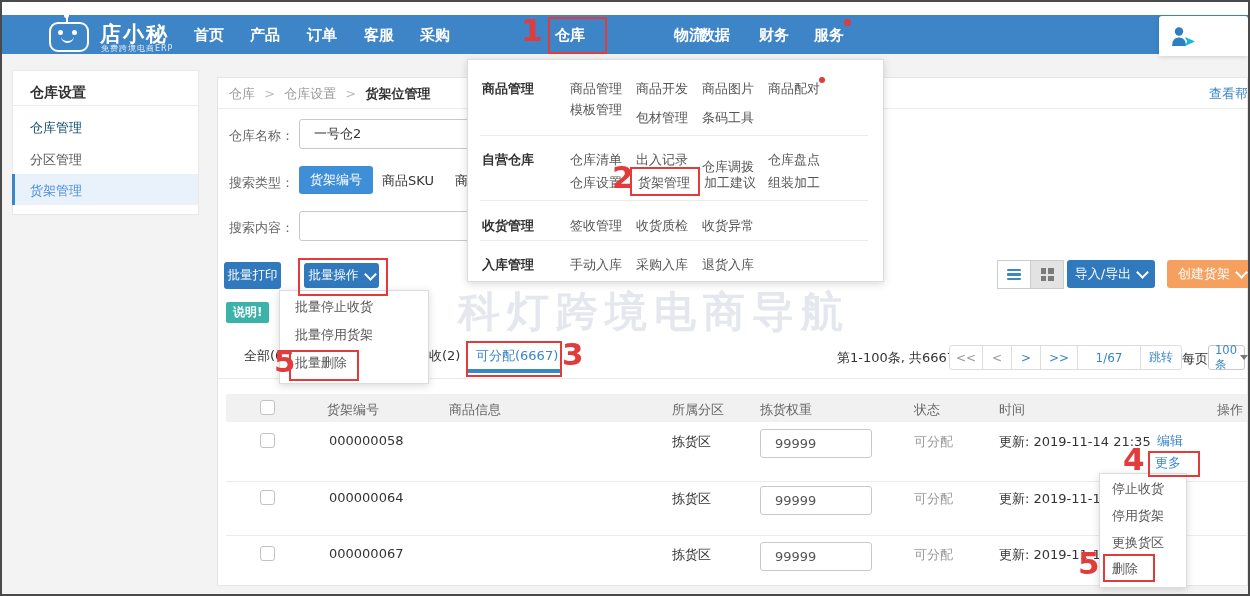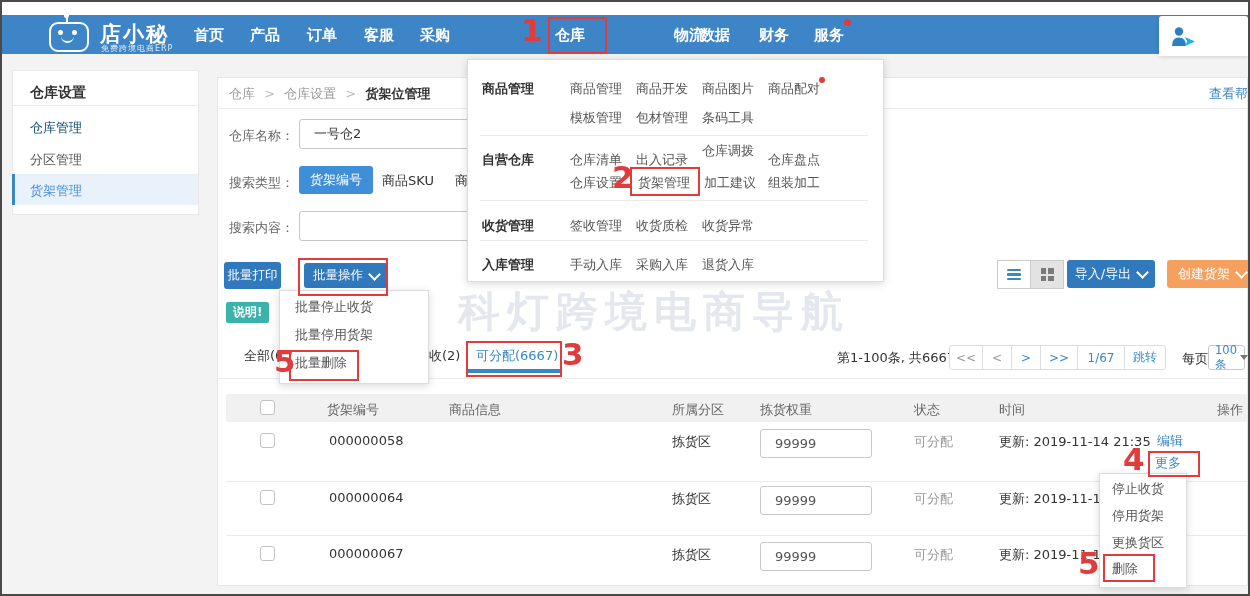--- a/index.html
+++ b/index.html
@@ -111,21 +111,21 @@
     <div class="a chip" style="left:297px;top:164px;background:#3e8fd8;color:#fff;padding:5px 11px;">货架编号</div>
     <div class="a chip" style="left:380px;top:170px;color:#333;">商品SKU</div>
     <div class="a chip" style="left:453px;top:170px;color:#333;">商</div>
 
     <div class="a txt13 gray6" style="left:227px;top:217px;">搜索内容：</div>
     <input class="a inputbox" type="text" style="left: 297px; top: 209px; width: 182px; height: 30px; padding-left: 10px;">
 
     <div class="a btn btn-blue" style="left:222px;top:260px;width:57px;height:27px;">
       <span style="font-size:12.5px;">批量打印</span>
     </div>
-    <div class="a btn btn-blue" style="left:302px;top:261px;width:84px;height:25px;">
+    <div class="a btn btn-blue" style="left:302px;top:261px;width:75px;height:25px;">
       <span style="font-size:12.5px;">批量操作</span>
       <span class="chev"></span>
     </div>
 
     <div class="a" style="left:995px;top:258px;display:flex;">
       <div style="width:32px;height:27px;background:#fff;border:1px solid #ccc;display:flex;flex-direction:column;justify-content:center;align-items:center;gap:2px;cursor:pointer;">
         <span class="bar"></span>
         <span class="bar"></span>
         <span class="bar"></span>
       </div>
@@ -155,21 +155,21 @@
     <div class="a" style="left:474px;top:345px;font-size:13px;color:#3a87c8;white-space:nowrap;">可分配(6667)</div>
     <div class="a" style="left:466px;top:367px;width:92px;height:4px;background:#3a87c8;"></div>
     <div class="a hline" style="left:216px;top:376px;width:1029px;"></div>
 
     <div class="a txt13" style="left:835px;top:347px;">第1-100条, 共6667条</div>
     <div class="a" style="left:948px;top:343px;display:flex;">
       <div class="pgbox" style="width:34px;color:#999;border-radius:3px 0 0 3px;">&lt;&lt;</div>
       <div class="pgbox" style="width:30px;color:#999;">&lt;</div>
       <div class="pgbox" style="width:30px;color:#3a87c8;">&gt;</div>
       <div class="pgbox" style="width:38px;color:#3a87c8;">&gt;&gt;</div>
-      <div class="pgbox" style="width:48px;color:#3a87c8;">1/67</div>
+      <div class="pgbox" style="width:64px;color:#3a87c8;">1/67</div>
       <div class="pgbox" style="width:42px;color:#3a87c8;border-radius:0 3px 3px 0;">跳转</div>
     </div>
     <div class="a txt13" style="left:1180px;top:348px;">每页</div>
     <div class="a inputbox" style="left:1206px;top:343px;width:37px;height:25px;display:flex;align-items:center;padding-left:6px;">
       <span style="font-size:11.5px;color:#3a87c8;">100条</span>
       <span class="tri" style="margin-left:3px;"></span>
     </div>
 
     <div class="a" style="left:224px;top:392px;width:1021px;height:28px;background:#f1f1f2;"></div>
     <input type="checkbox" class="a cb" style="left: 258px; top: 398px;">
@@ -216,29 +216,29 @@
   <div class="a" style="left:456px;top:282px;font-size:42px;font-weight:bold;color:rgba(195,204,218,.45);letter-spacing:7px;white-space:nowrap;z-index:6;">科灯跨境电商导航</div>
 
   <div>
     <div class="a panel" style="left:465px;top:57px;width:415px;height:221px;z-index:30;"></div>
     <div class="a mtitle" style="left:480px;top:78px;z-index:31;">商品管理</div>
     <div class="a mlink" style="left:568px;top:78px;z-index:31;">商品管理</div>
     <div class="a mlink" style="left:634px;top:78px;z-index:31;">商品开发</div>
     <div class="a mlink" style="left:700px;top:78px;z-index:31;">商品图片</div>
     <div class="a mlink" style="left:766px;top:78px;z-index:31;">商品配对</div>
     <div class="a dot" style="left:817px;top:75px;width:6px;height:6px;z-index:32;"></div>
-    <div class="a mlink" style="left:568px;top:107px;z-index:31;text-align:center;">模板管理</div>
+    <div class="a mlink" style="left:568px;top:99px;z-index:31;text-align:center;">模板管理</div>
     <div class="a mlink" style="left:634px;top:107px;z-index:31;">包材管理</div>
     <div class="a mlink" style="left:700px;top:107px;z-index:31;">条码工具</div>
     <div class="a hline" style="left:478px;top:133px;width:388px;z-index:31;"></div>
 
     <div class="a mtitle" style="left:480px;top:149px;z-index:31;">自营仓库</div>
     <div class="a mlink" style="left:568px;top:149px;z-index:31;">仓库清单</div>
     <div class="a mlink" style="left:634px;top:149px;z-index:31;">出入记录</div>
-    <div class="a mlink" style="left:700px;top:140px;z-index:31;">仓库调拨</div>
+    <div class="a mlink" style="left:700px;top:156px;z-index:31;">仓库调拨</div>
     <div class="a mlink" style="left:766px;top:149px;z-index:31;">仓库盘点</div>
     <div class="a mlink" style="left:568px;top:172px;z-index:31;">仓库设置</div>
     <div class="a mlink" style="left:636px;top:172px;z-index:31;">货架管理</div>
     <div class="a mlink" style="left:702px;top:172px;z-index:31;">加工建议</div>
     <div class="a mlink" style="left:766px;top:172px;z-index:31;">组装加工</div>
     <div class="a hline" style="left:478px;top:198px;width:388px;z-index:31;"></div>
 
     <div class="a mtitle" style="left:480px;top:215px;z-index:31;">收货管理</div>
     <div class="a mlink" style="left:568px;top:215px;z-index:31;text-align:right;">签收管理</div>
     <div class="a mlink" style="left:634px;top:215px;z-index:31;">收货质检</div>

